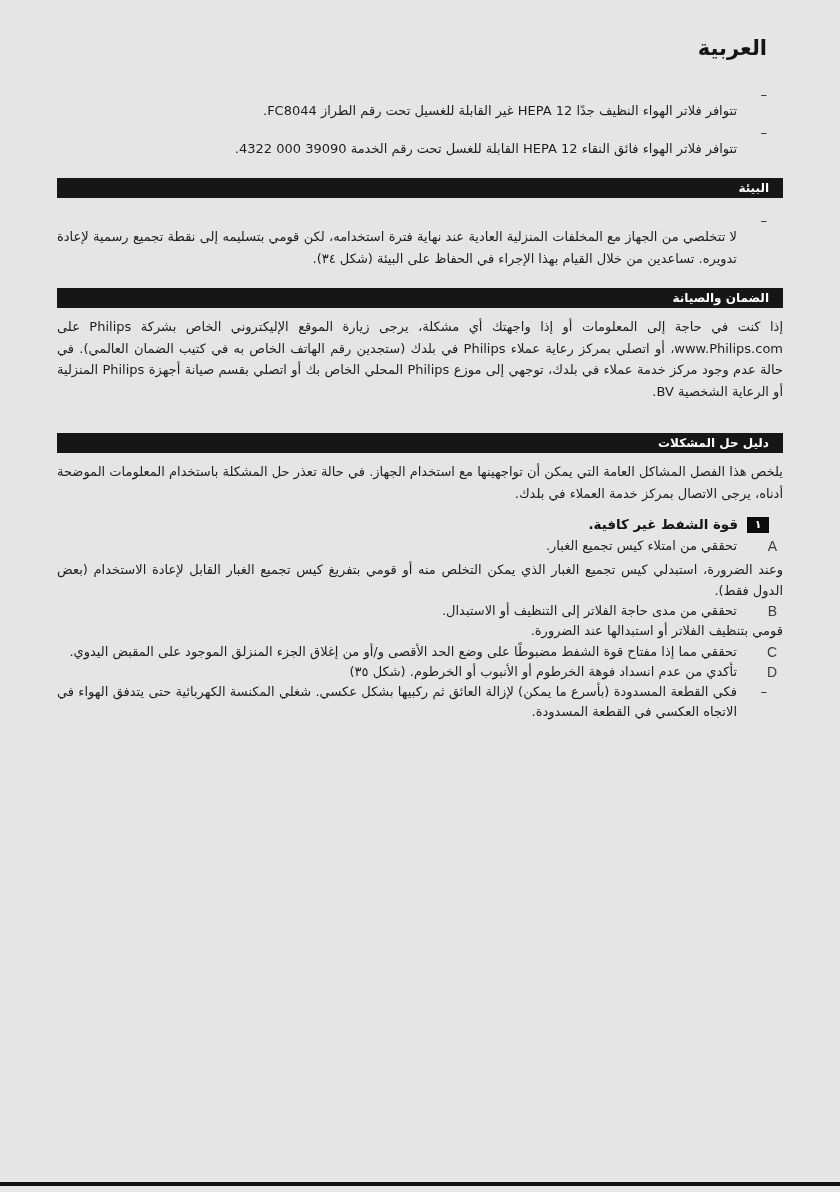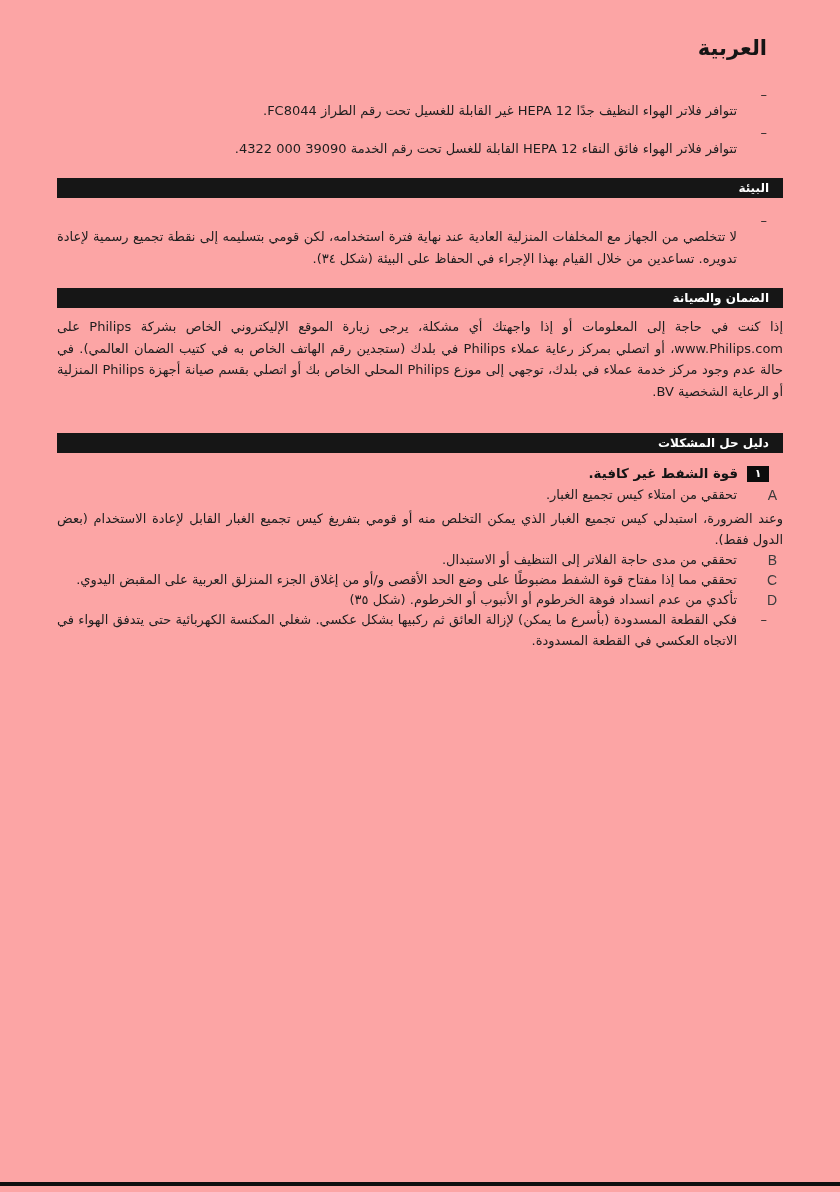--- a/index.html
+++ b/index.html
@@ -1,17 +1,17 @@
 <!DOCTYPE html>
 <html lang="ar"><head>
 <meta charset="utf-8">
 <style>
   html,body{margin:0;padding:0;background:#ffffff;}
   .page{
-    width:840px;height:1192px;position:relative;background:#fca5a5;
+    width:840px;height:1192px;position:relative;background:#e5e5e5;
     font-family:"DejaVu Sans",sans-serif;color:#1e1e1e;direction:rtl;
     overflow:hidden;
   }
   .content{padding:0 57px;}
   .page-title{
     font-size:21px;font-weight:700;margin:34px 16px 0 0;line-height:28px;
     text-align:right;color:#151515;
   }
   .bullets{margin-top:22px;}
   .bul{display:flex;line-height:22px;font-size:13px;}
@@ -79,40 +79,42 @@
     </div>
 
     <div class="bar bar-war">
       <span>الضمان والصيانة</span>
     </div>
     <p class="para">إذا كنت في حاجة إلى المعلومات أو إذا واجهتك أي مشكلة، يرجى زيارة الموقع الإليكتروني الخاص بشركة Philips على www.Philips.com، أو اتصلي بمركز رعاية عملاء Philips في بلدك (ستجدين رقم الهاتف الخاص به في كتيب الضمان العالمي). في حالة عدم وجود مركز خدمة عملاء في بلدك، توجهي إلى موزع Philips المحلي الخاص بك أو اتصلي بقسم صيانة أجهزة Philips المنزلية أو الرعاية الشخصية BV.</p>
 
     <div class="bar bar-trb">
       <span>دليل حل المشكلات</span>
     </div>
+    <p class="para">يلخص هذا الفصل المشاكل العامة التي يمكن أن تواجهينها مع استخدام الجهاز. في حالة تعذر حل المشكلة باستخدام المعلومات الموضحة أدناه، يرجى الاتصال بمركز خدمة العملاء في بلدك.</p>
 
     <div class="prob-head">
       <span class="numbox">١</span>
       <span>قوة الشفط غير كافية.</span>
     </div>
 
     <div class="step step-a">
       <span class="letter">A</span>
       <span class="text">تحققي من امتلاء كيس تجميع الغبار.</span>
     </div>
     <p class="cont">وعند الضرورة، استبدلي كيس تجميع الغبار الذي يمكن التخلص منه أو قومي بتفريغ كيس تجميع الغبار القابل لإعادة الاستخدام (بعض الدول فقط).</p>
 
     <div class="step">
       <span class="letter">B</span>
       <span class="text">تحققي من مدى حاجة الفلاتر إلى التنظيف أو الاستبدال.</span>
     </div>
+    <p class="cont cont-tight">قومي بتنظيف الفلاتر أو استبدالها عند الضرورة.</p>
 
     <div class="step">
       <span class="letter">C</span>
-      <span class="text">تحققي مما إذا مفتاح قوة الشفط مضبوطًا على وضع الحد الأقصى و/أو من إغلاق الجزء المنزلق العربية على المقبض اليدوي.</span>
+      <span class="text">تحققي مما إذا مفتاح قوة الشفط مضبوطًا على وضع الحد الأقصى و/أو من إغلاق الجزء المنزلق الموجود على المقبض اليدوي.</span>
     </div>
 
     <div class="step">
       <span class="letter">D</span>
       <span class="text">تأكدي من عدم انسداد فوهة الخرطوم أو الأنبوب أو الخرطوم. (شكل ٣٥)</span>
     </div>
 
     <div class="dash-item">
       <span class="dash">–</span>
       <span class="t">فكي القطعة المسدودة (بأسرع ما يمكن) لإزالة العائق ثم ركبيها بشكل عكسي. شغلي المكنسة الكهربائية حتى يتدفق الهواء في الاتجاه العكسي في القطعة المسدودة.</span>

